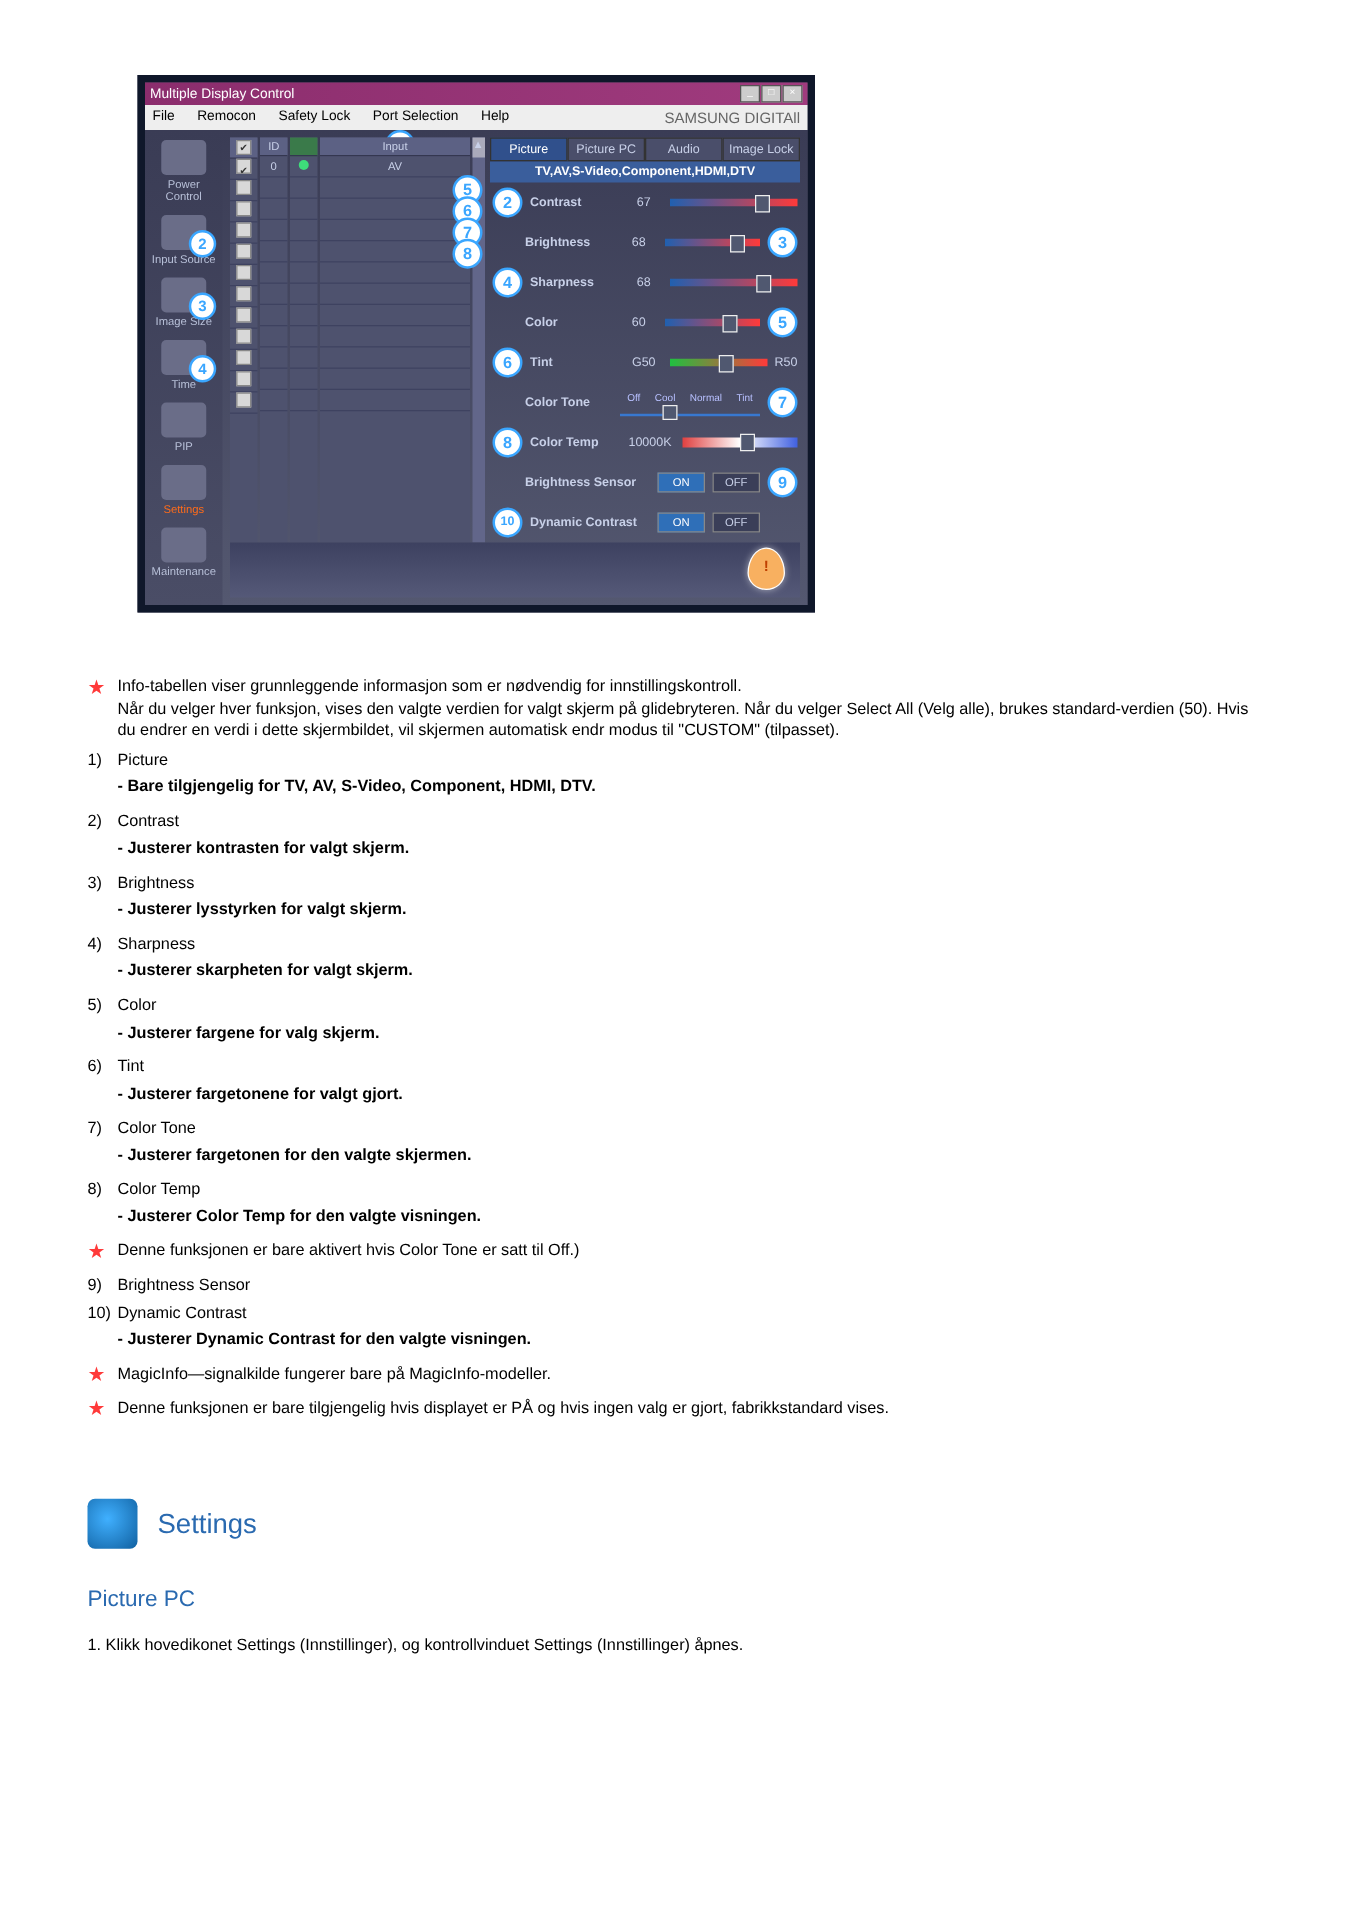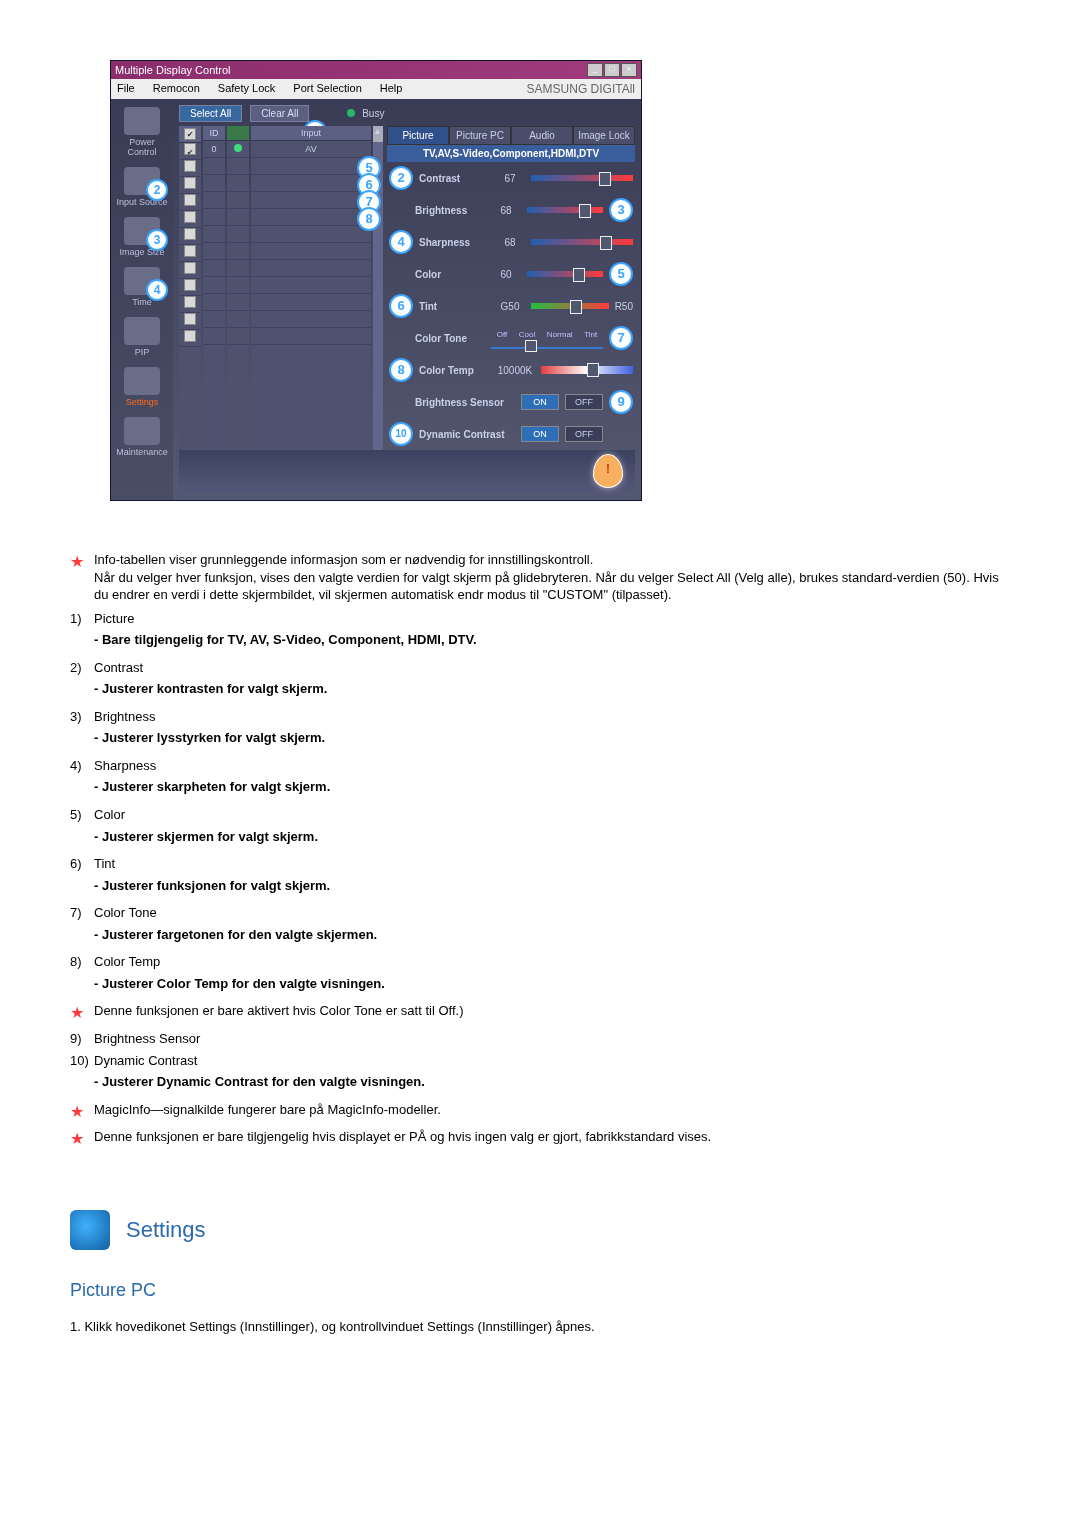--- a/index.html
+++ b/index.html
@@ -14,21 +14,21 @@
   .page {
     padding: 60px 70px;
   }
   .screenshot-wrap {
     padding-left: 40px;
     margin-bottom: 50px;
   }
   .app-window {
     width: 530px;
     background: #4a4a5e;
-    border: 1px solid #0f172a;
+    border: 6px solid #0f172a;
   }
   .title-bar {
     background: linear-gradient(to right, #8b2d6d, #a03b7e);
     color: #fff;
     font-size: 11px;
     padding: 2px 4px;
     display: flex;
     align-items: center;
   }
   .title-bar .spacer { flex: 1; }
@@ -296,28 +296,20 @@
             <div class="side-ico"></div>
             <div class="side-label">Settings</div>
           </div>
           <div class="side-item">
             <div class="side-ico"></div>
             <div class="side-label">Maintenance</div>
           </div>
         </div>
 
         <div class="main">
-          <div class="top-btns">
-            <span class="btn-pill sel">Select All</span>
-            <span class="btn-pill">Clear All</span>
-            <span class="busy">
-              <span class="busy-dot"></span>
-              <span>Busy</span>
-            </span>
-          </div>
 
           <div style="position:relative;">
             <div class="callout" style="left:124px; top:-6px;">1</div>
           </div>
 
           <div class="grid-area" style="position:relative;">
             <div class="table-col tcol-chk">
               <div class="col-head"><span class="chk-box on"></span></div>
               <div class="cell"><span class="chk-box on"></span></div>
               <div class="cell"><span class="chk-box"></span></div>
@@ -519,27 +511,27 @@
     <div class="num-row">
         <div class="num">4)</div>
         <div>Sharpness</div>
       </div>
     <div class="indent-sub">- Justerer skarpheten for valgt skjerm.</div>
 
     <div class="num-row">
         <div class="num">5)</div>
         <div>Color</div>
       </div>
-    <div class="indent-sub">- Justerer skjermen for valgt skjerm.</div>
+    <div class="indent-sub">- Justerer fargene for valg skjerm.</div>
 
     <div class="num-row">
         <div class="num">6)</div>
         <div>Tint</div>
       </div>
-    <div class="indent-sub">- Justerer funksjonen for valgt skjerm.</div>
+    <div class="indent-sub">- Justerer fargetonene for valgt gjort.</div>
 
     <div class="num-row">
         <div class="num">7)</div>
         <div>Color Tone</div>
       </div>
     <div class="indent-sub">- Justerer fargetonen for den valgte skjermen.</div>
 
     <div class="num-row">
         <div class="num">8)</div>
         <div>Color Temp</div>

